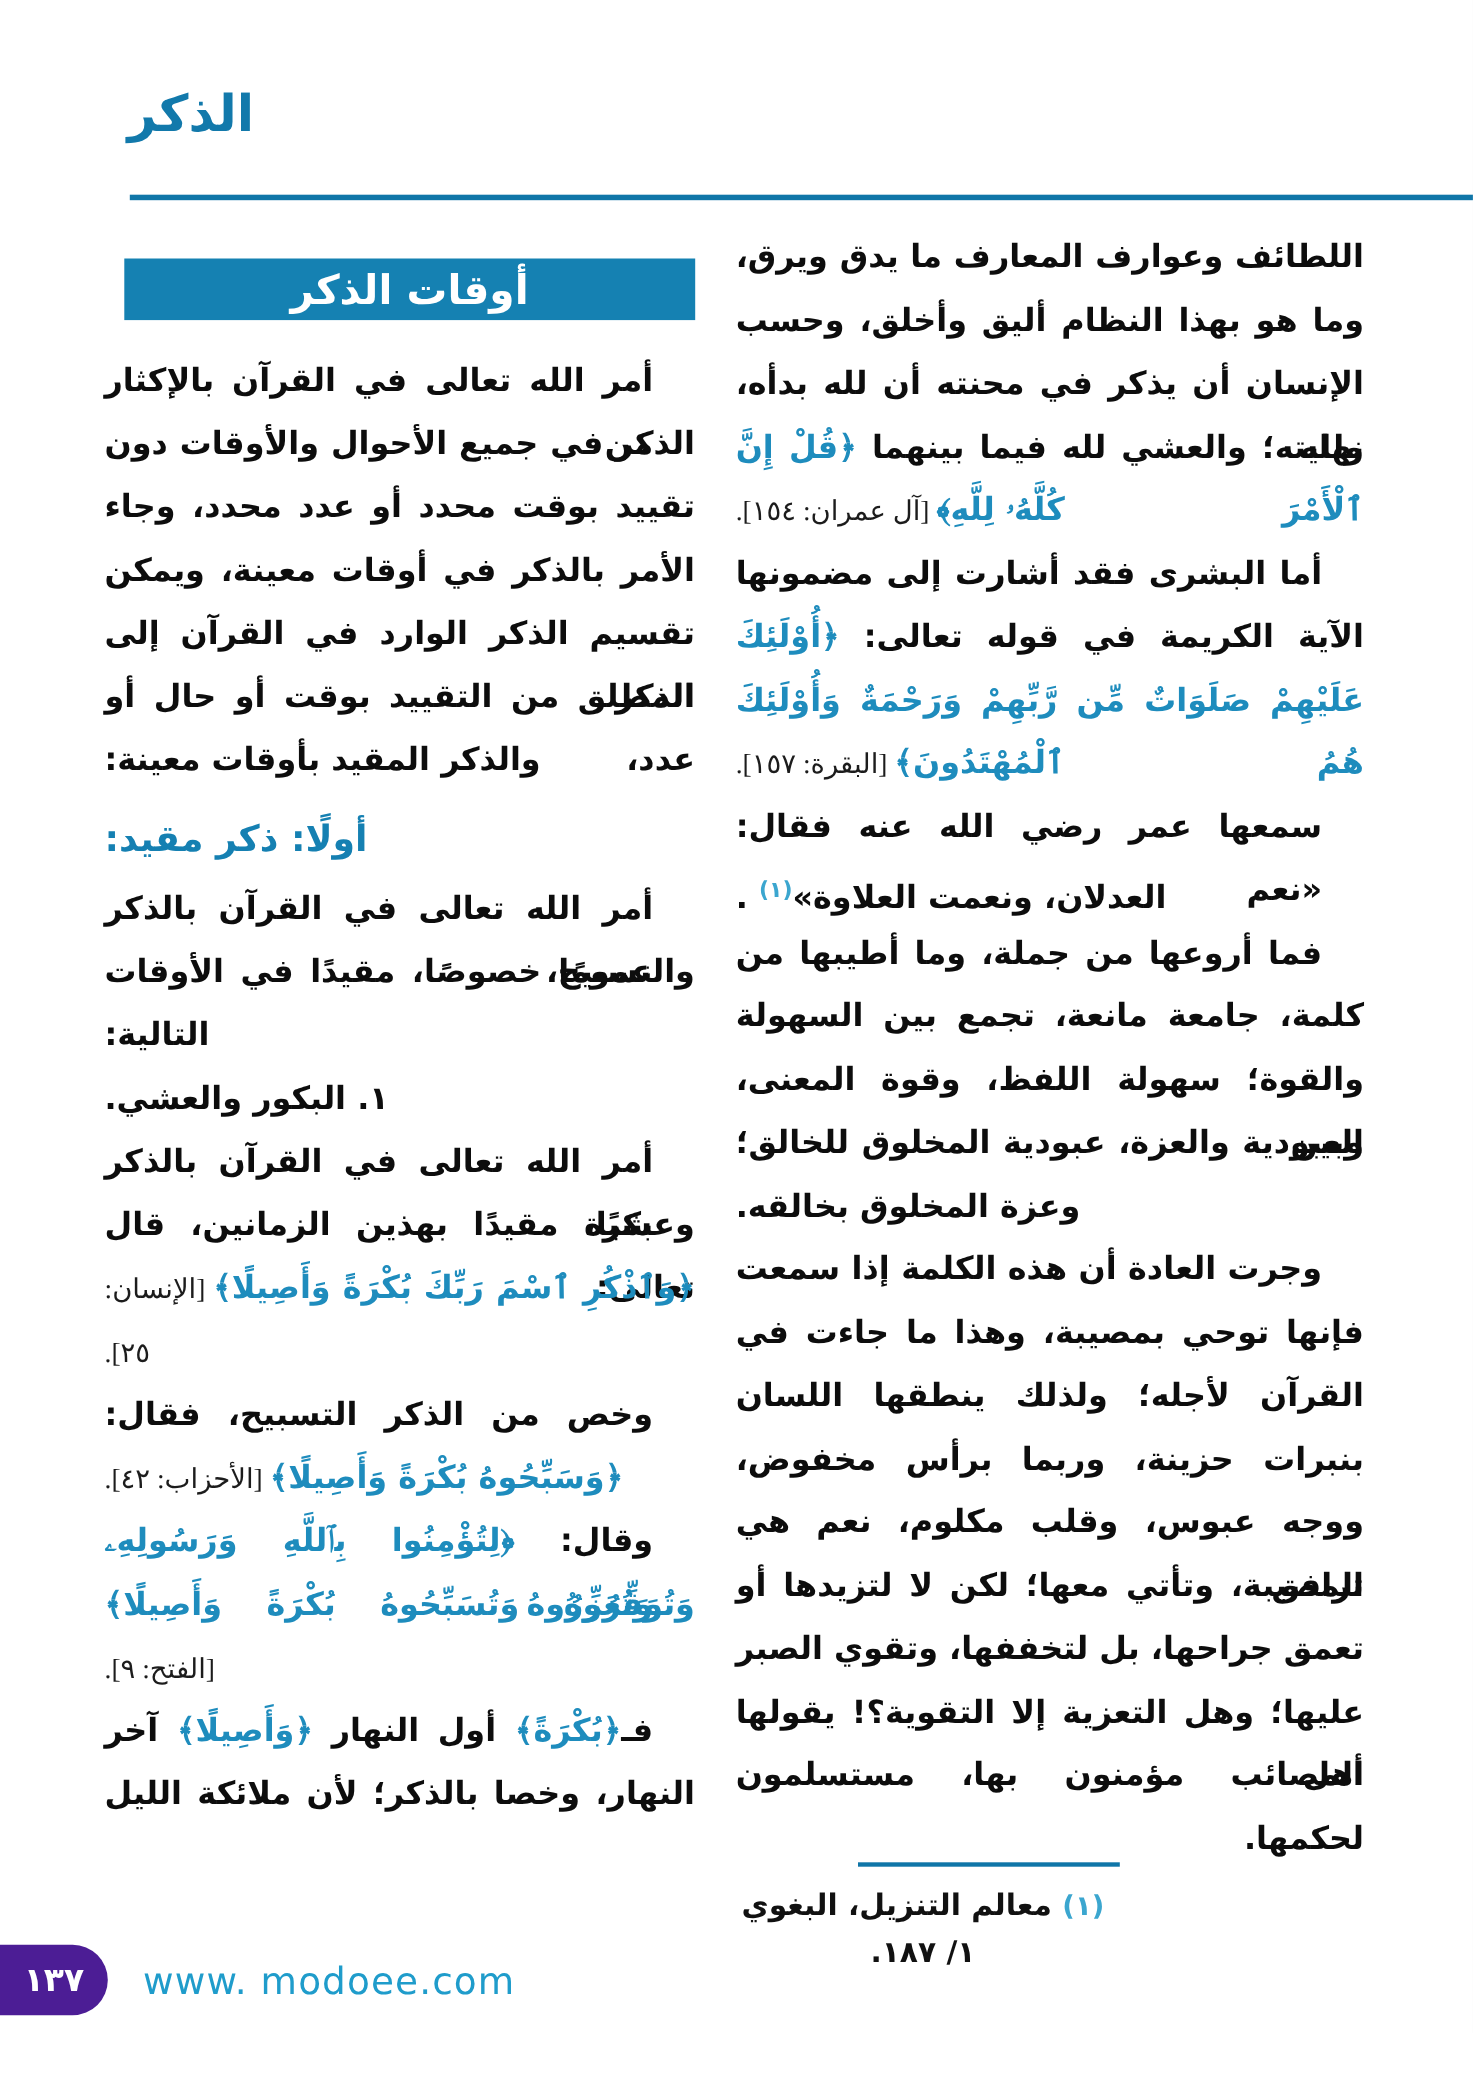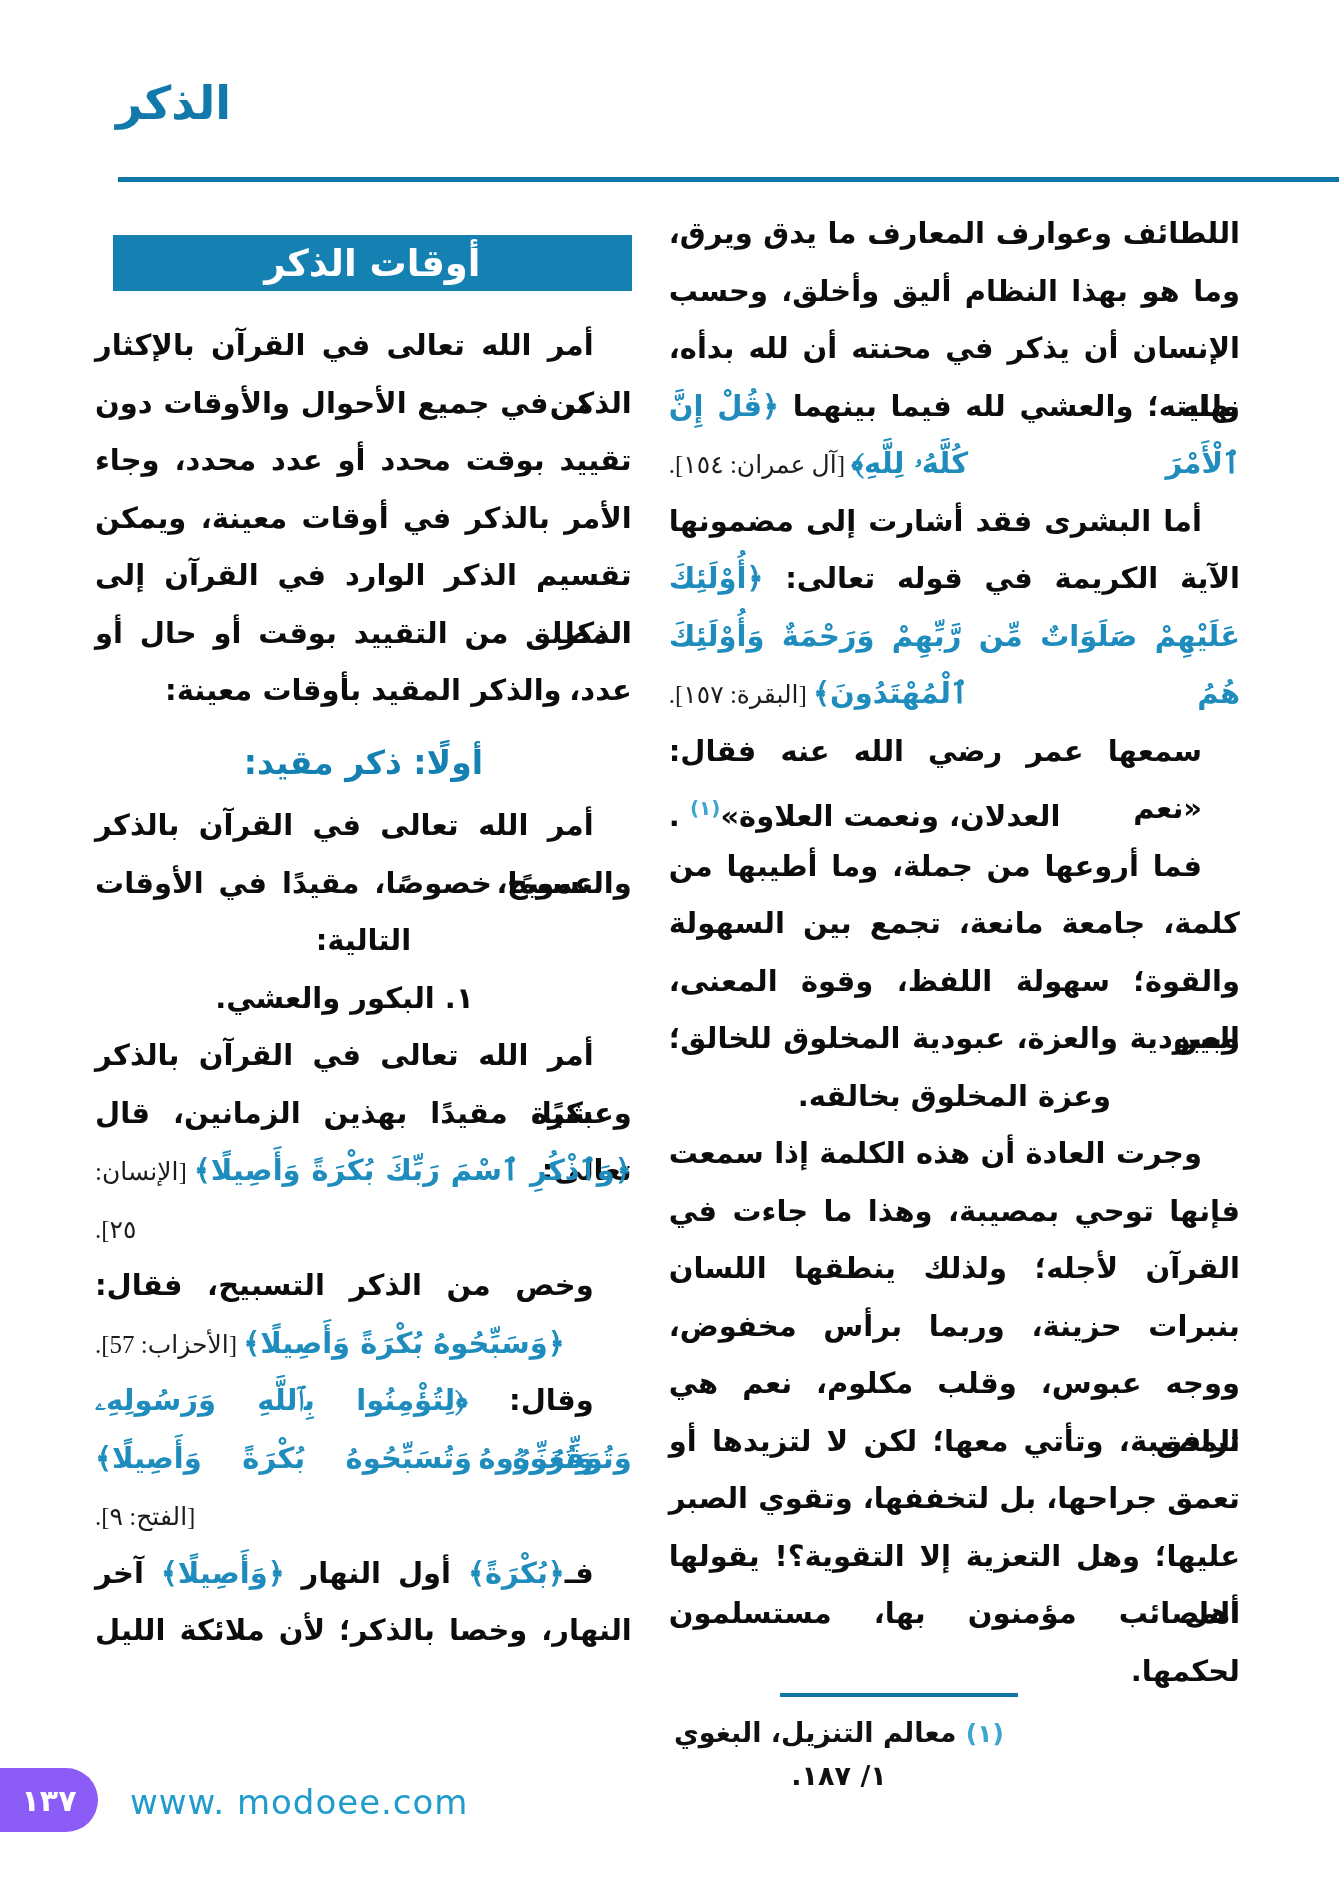--- a/index.html
+++ b/index.html
@@ -24,42 +24,42 @@
   .col{font-size:29px; font-weight:bold;}
   .col-right{width:580px;}
   .col-left{width:545px;}
   .section-box{
     height:56px; margin:30px 0 26px 18px; background:#1581b2;
     display:flex; align-items:center; justify-content:center;
   }
   .section-box .t{color:#ffffff; font-size:37px; font-weight:bold;}
   .line{height:57.5px; line-height:57.5px; overflow:visible;}
   .a-j{text-align:justify; text-align-last:justify;}
-  .a-r{text-align:center;}
+  .a-r{text-align:left;}
   .a-l{text-align:left;}
   .ind{padding-right:38px;}
   .heading{margin:14px 0 6px;}
   .seg-n{color:#0d0d0d;}
   .seg-q{color:#1e8cbd;}
   .seg-h{color:#1580b2; font-size:33px;}
   .seg-r{color:#1c1c1c; font-weight:normal; font-size:25px; font-family:"Liberation Serif", serif;}
   .seg-m{color:#3ba6cf; font-size:20px; vertical-align:super; font-weight:bold;}
   
   .footnote{
     position:absolute; top:1682px; left:660px; width:358px;
     direction:rtl; text-align:right;
   }
   .fn-rule{display:inline-block; width:238px; height:4px; background:#1076a8;}
   .fn-line{margin-top:10px; font-size:27px; font-weight:bold; line-height:1.6;text-align:center;}
   .fn-line .seg-m{vertical-align:baseline; font-size:25px;}
   .fn-line .seg-n{color:#111;}
   
   .page-badge{
     position:absolute; left:0; top:1768px; width:98px; height:64px;
-    background:#8b5cf6; border-radius:0 32px 32px 0;
+    background:#4c1d95; border-radius:0 32px 32px 0;
     display:flex; align-items:center; justify-content:center;
   }
   .page-badge .num{color:#ffffff; font-size:30px; font-weight:bold;}
   .site-url{
     position:absolute; left:130px; top:1782px; direction:ltr;
     color:#1f9ccb; font-size:34px; letter-spacing:1px;
   }
 </style>
 </head>
 <body>
@@ -112,21 +112,21 @@
           <div class="line a-r heading"><span class="seg-h">أولًا: ذكر مقيد:</span></div>
           <div class="line a-j ind"><span class="seg-n">أمر الله تعالى في القرآن بالذكر عمومًا،</span></div>
           <div class="line a-j"><span class="seg-n">والتسبيح خصوصًا، مقيدًا في الأوقات</span></div>
           <div class="line a-r"><span class="seg-n">التالية:</span></div>
           <div class="line a-r ind"><span class="seg-n">١. البكور والعشي.</span></div>
           <div class="line a-j ind"><span class="seg-n">أمر الله تعالى في القرآن بالذكر بكرة</span></div>
           <div class="line a-j"><span class="seg-n">وعشيًا، مقيدًا بهذين الزمانين، قال تعالى:</span></div>
           <div class="line a-j"><span class="seg-q">﴿وَٱذْكُرِ ٱسْمَ رَبِّكَ بُكْرَةً وَأَصِيلًا﴾</span><span class="seg-r"> [الإنسان:</span></div>
           <div class="line a-l"><span class="seg-r">٢٥].</span></div>
           <div class="line a-j ind"><span class="seg-n">وخص من الذكر التسبيح، فقال:</span></div>
-          <div class="line a-l"><span class="seg-q">﴿وَسَبِّحُوهُ بُكْرَةً وَأَصِيلًا﴾</span><span class="seg-r"> [الأحزاب: 57].</span></div>
+          <div class="line a-l"><span class="seg-q">﴿وَسَبِّحُوهُ بُكْرَةً وَأَصِيلًا﴾</span><span class="seg-r"> [الأحزاب: ٤٢].</span></div>
           <div class="line a-j ind"><span class="seg-n">وقال: </span><span class="seg-q">﴿لِتُؤْمِنُوا بِٱللَّهِ وَرَسُولِهِۦ وَتُعَزِّرُوهُ</span></div>
           <div class="line a-j"><span class="seg-q">وَتُوَقِّرُوهُ وَتُسَبِّحُوهُ بُكْرَةً وَأَصِيلًا﴾</span></div>
           <div class="line a-l"><span class="seg-r">[الفتح: ٩].</span></div>
           <div class="line a-j ind"><span class="seg-n">فـ</span><span class="seg-q">﴿بُكْرَةً﴾</span><span class="seg-n"> أول النهار </span><span class="seg-q">﴿وَأَصِيلًا﴾</span><span class="seg-n"> آخر</span></div>
           <div class="line a-j"><span class="seg-n">النهار، وخصا بالذكر؛ لأن ملائكة الليل</span></div>
         </div>
     </div>
   </div>
 
   <div class="footnote">

